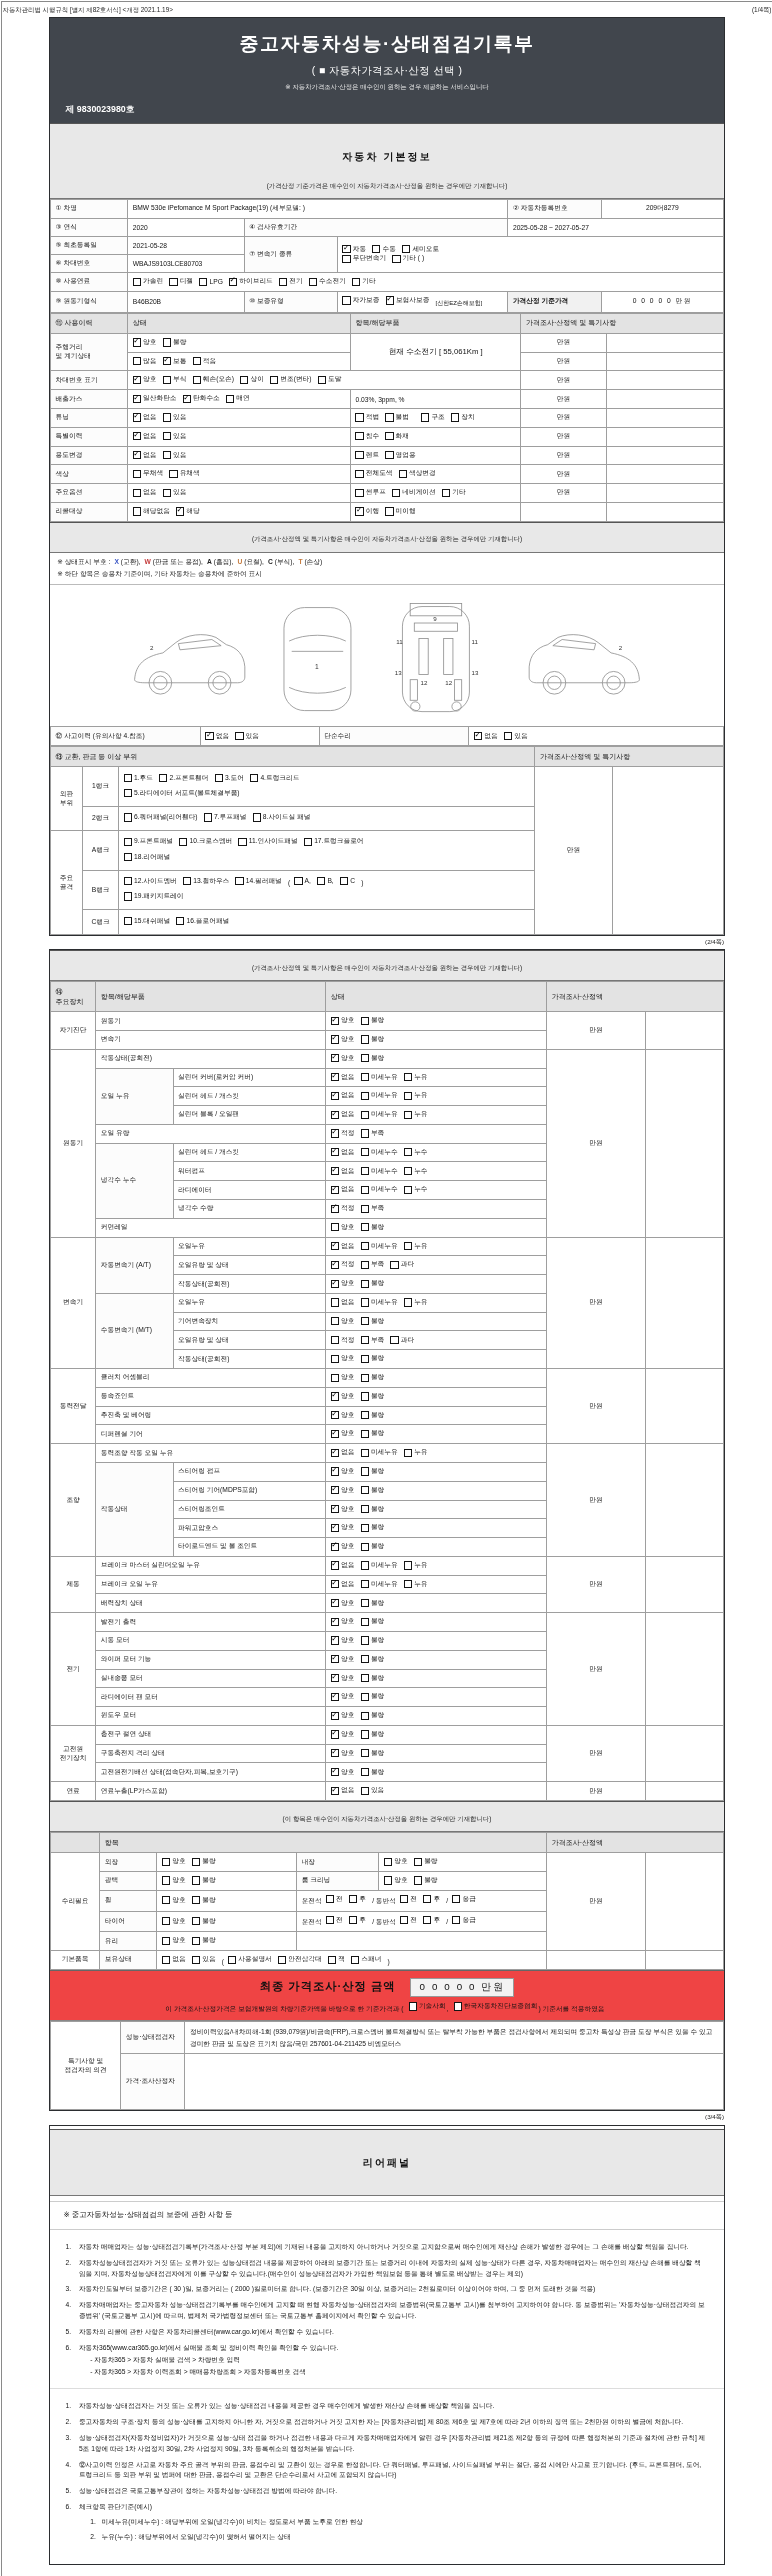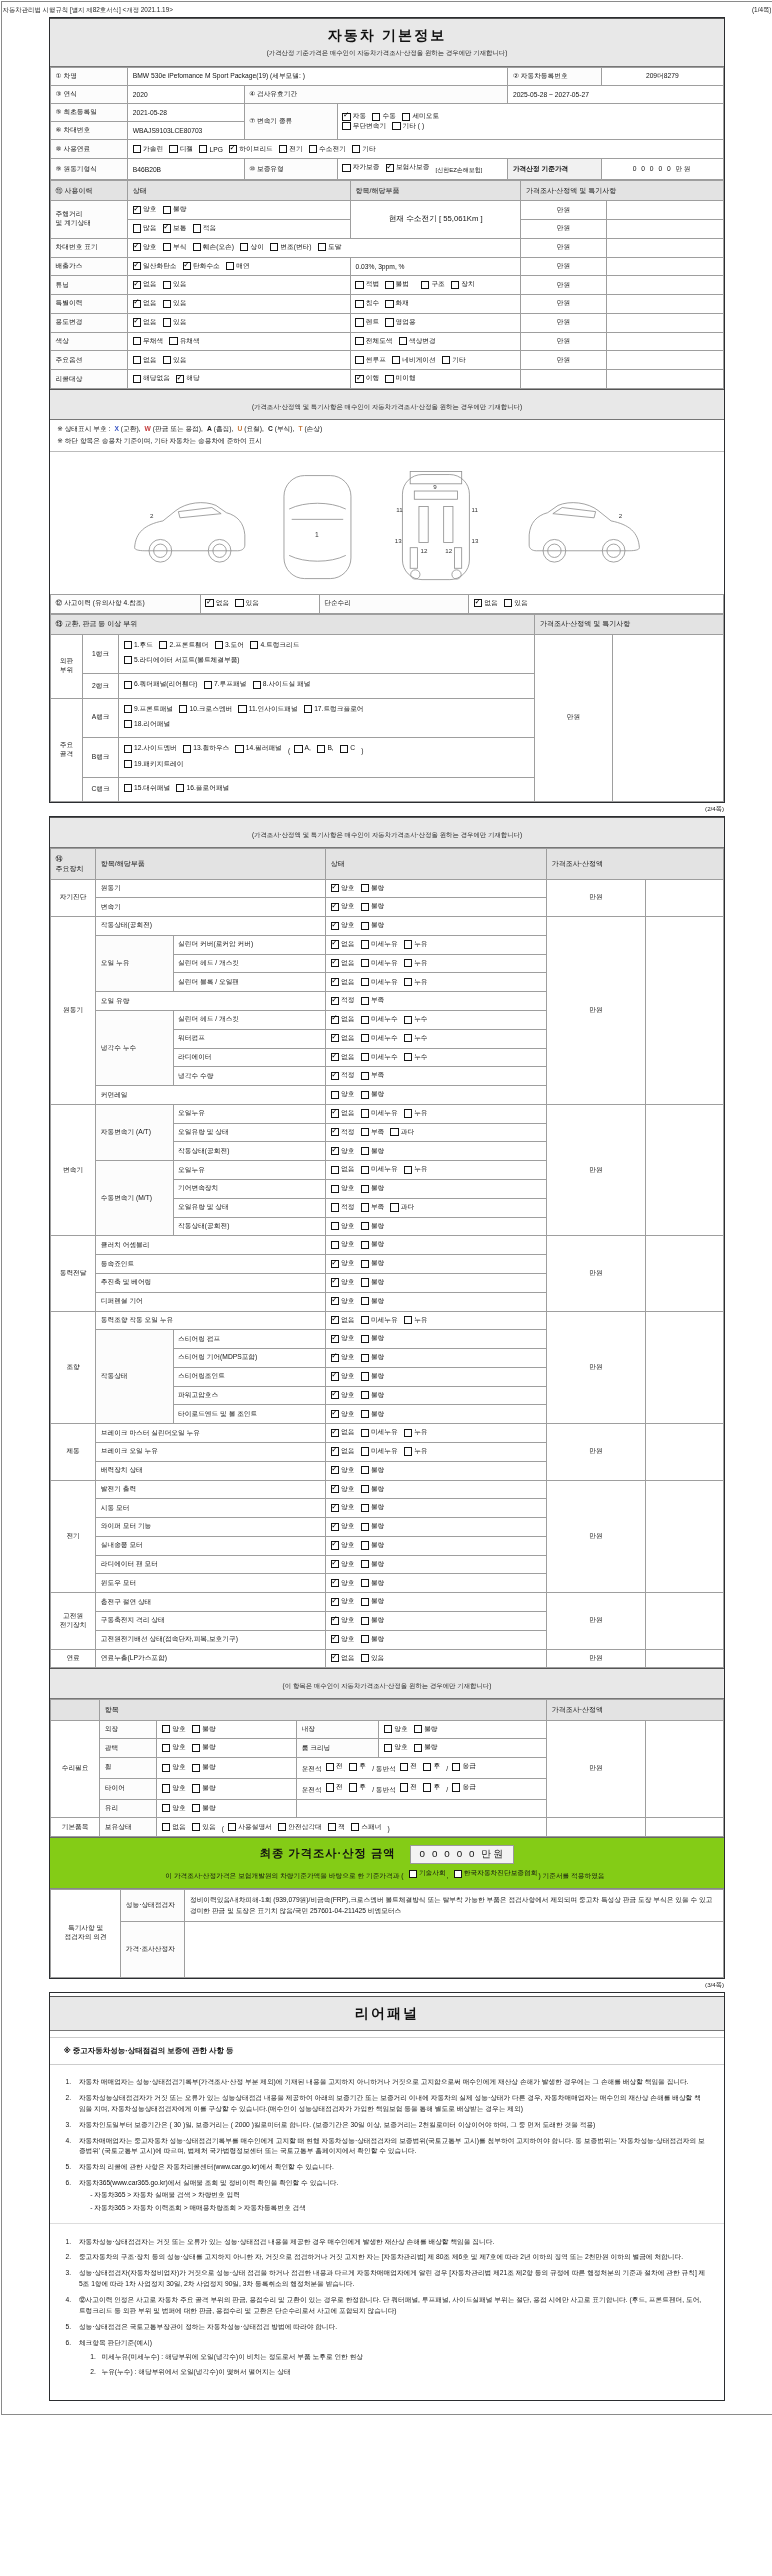--- a/index.html
+++ b/index.html
@@ -11,21 +11,21 @@
   .mark{font-size:6.2px;text-align:right;padding:2.1px 1px;color:#222;}
   .block{border:1.5px solid #2b2d30;background:#fff;}
   
   .titlebar{background:#41464d;color:#fff;text-align:center;padding:13.4px 15.5px 7.2px 15.5px;}
   .titlebar h1{margin:0;font-size:19px;letter-spacing:1.5px;font-weight:bold;}
   .subtitle{font-size:10.3px;margin-top:7.2px;letter-spacing:0.5px;}
   .subnote{font-size:6.4px;margin-top:5.2px;color:#eee;}
   .docno{text-align:left;font-size:8.8px;font-weight:bold;margin-top:11.3px;}
   
   .sechead{background:#e8e8e8;border-top:0.5px solid #555;border-bottom:0.5px solid #777;text-align:center;padding:8.2px 5.2px 7.2px 5.2px;}
-  .sechead h2{margin:0;font-size:14px;letter-spacing:2.1px;font-weight:bold;}
+  .sechead h2{margin:18px;font-size:10px;letter-spacing:2.1px;font-weight:bold;}
   .sechead .note{font-size:6.4px;margin-top:4.6px;color:#222;}
   
   table.tbl{width:100%;border-collapse:collapse;table-layout:fixed;}
   .tbl th,.tbl td{border:0.5px solid #9e9e9e;font-size:6.7px;padding:4.1px 4.6px;vertical-align:middle;
      word-break:keep-all;overflow:hidden;}
   .tbl tr.hd th{background:#e3e3e3;font-weight:normal;text-align:left;font-size:7px;padding:4.6px;}
   .lab{background:#fcfcfc;}
   .sys{text-align:center;}
   .pr{text-align:center;}
   .ex{background:#fff;}
@@ -35,28 +35,28 @@
   .bx{width:6.2px;height:6.2px;border:1px solid #151515;background:#fff;display:inline-block;position:relative;margin-right:2.1px;flex:0 0 auto;}
   .bx.ck::after{content:"✓";position:absolute;left:-0.5px;top:-3.1px;font-size:7.7px;font-weight:bold;color:#000;}
   .plain{margin-right:4.1px;font-size:6.7px;}
   .rankline{line-height:1.9;}
   
   .legendline{font-size:6.7px;padding:5.2px 7.2px 1px 7.2px;}
   .legendline b{font-weight:normal;}
   .noteline{font-size:6.7px;padding:2.1px 7.2px 5.2px 7.2px;border-bottom:0.5px solid #bbb;}
   .diagwrap{padding:7.2px 0 5.2px 0;display:flex;justify-content:center;background:#fff;}
   
-  .finalbar{background:#84cc16;border-top:0.5px solid #666;border-bottom:0.5px solid #888;text-align:center;padding:6.7px 5.2px;}
+  .finalbar{background:#ef4444;border-top:0.5px solid #666;border-bottom:0.5px solid #888;text-align:center;padding:6.7px 5.2px;}
   .finalbar .t{font-size:11.3px;font-weight:bold;letter-spacing:1px;margin-right:12.4px;}
   .amount-box{display:inline-block;border:0.5px solid #999;background:#f3f3f3;padding:2.1px 8.2px;font-size:9.8px;letter-spacing:2.1px;}
   .finalnote{font-size:6.4px;margin-top:5.2px;}
   .finalnote .cb{margin:0 1px;}
   
   .notices{padding:3.1px 0 9.3px 0;}
-  .nhead{font-size:7.5px;padding:8.2px 13.4px;border-bottom:0.5px solid #ccc;border-top:0.5px solid #ccc;margin-top:5.2px;font-weight:bold;}
+  .nhead{font-size:7.5px;padding:8.2px 13.4px;border-bottom:0.5px solid #ccc;border-top:0.5px solid #ccc;margin-top:5.2px;}
   .nlist{padding:7.2px 17.5px 3.1px 15.5px;}
   .nitem{display:flex;font-size:6.7px;line-height:1.6;margin:5.2px 0;}
   .nitem .no{width:13.4px;flex:0 0 auto;}
   .nitem .tx{flex:1;}
   .nsub{margin:1.5px 0 1.5px 11.3px;font-size:6.7px;line-height:1.6;}
   .nsub2{display:flex;margin:4.1px 0 4.1px 11.3px;font-size:6.7px;line-height:1.6;}
   .nsub2 .no{width:11.3px;flex:0 0 auto;}
   svg text{font-family:"Liberation Sans","DejaVu Sans",sans-serif;}
 </style>
 </head>
@@ -64,20 +64,26 @@
 
 <div class="page">
   <div class="topline">
     <span>자동차관리법 시행규칙 [별지 제82호서식] &lt;개정 2021.1.19&gt;</span>
     <span>(1/4쪽)</span>
   </div>
 
   <div class="inner">
 
     <div class="block">
+      <div class="titlebar">
+        <h1>중고자동차성능·상태점검기록부</h1>
+        <div class="subtitle">( ■ 자동차가격조사·산정 선택 )</div>
+        <div class="subnote">※ 자동차가격조사·산정은 매수인이 원하는 경우 제공하는 서비스입니다</div>
+        <div class="docno">제 9830023980호</div>
+      </div>
 
       <div class="sechead">
         <h2>자동차 기본정보</h2>
         <div class="note">(가격산정 기준가격은 매수인이 자동차가격조사·산정을 원하는 경우에만 기재합니다)</div>
       </div>
       <div id="basic-mount">
           <table class="tbl">
             <colgroup>
               <col style="width:77px">
               <col style="width:116px">

